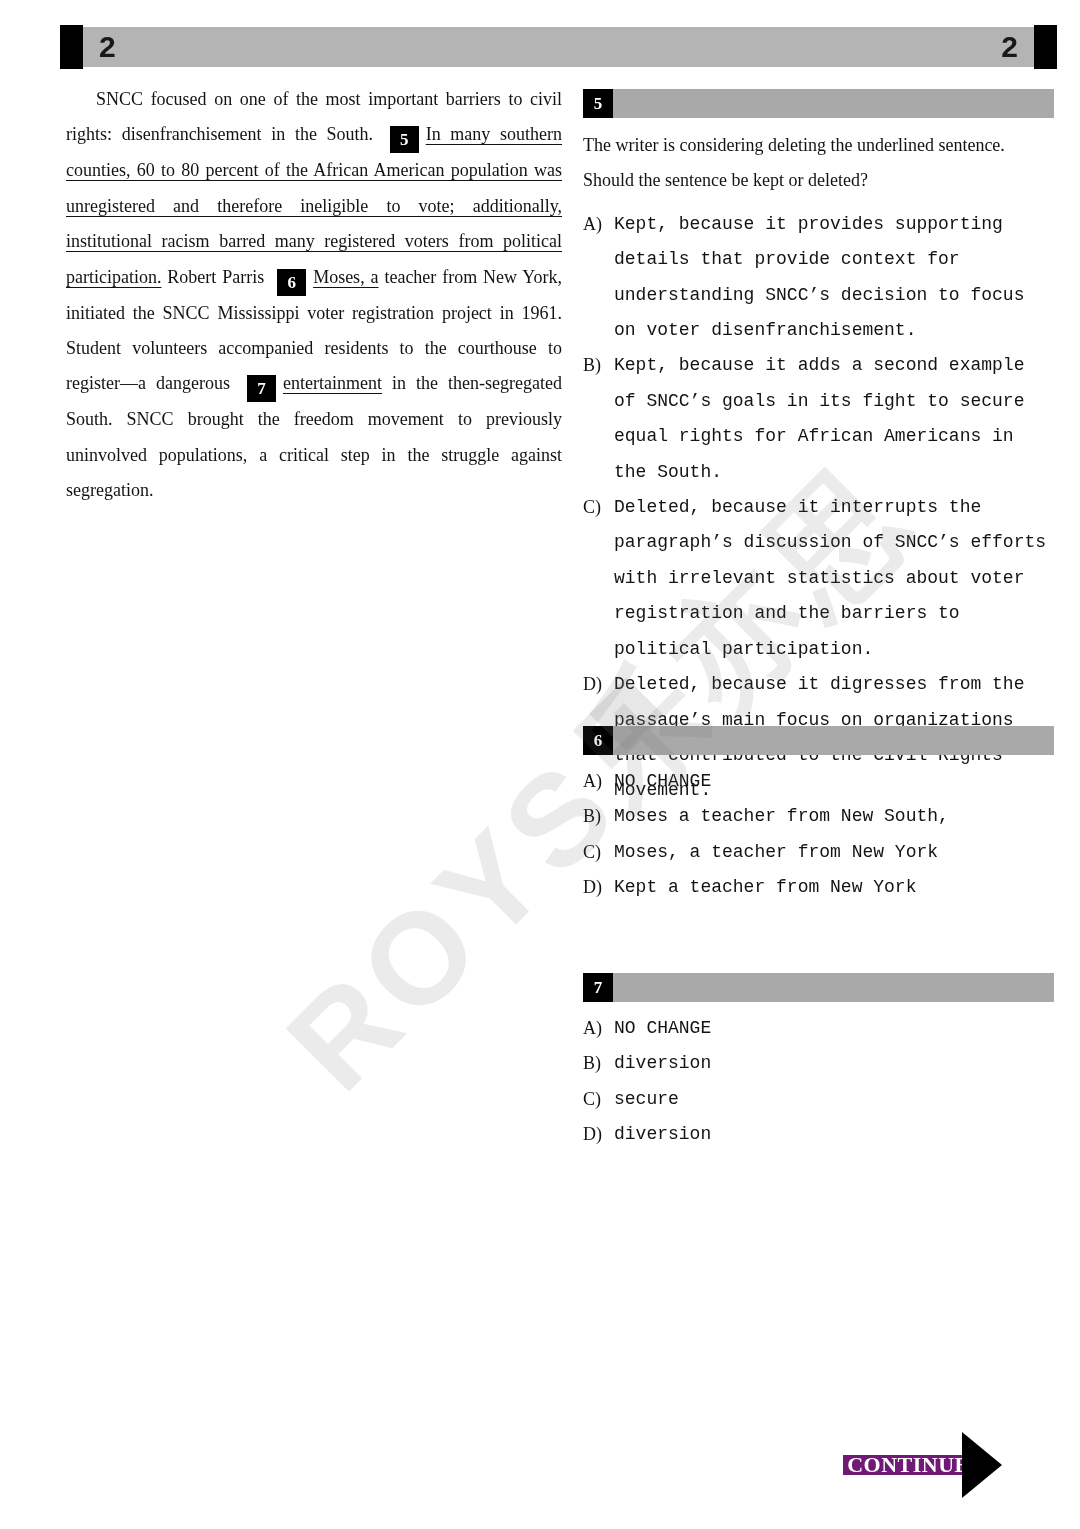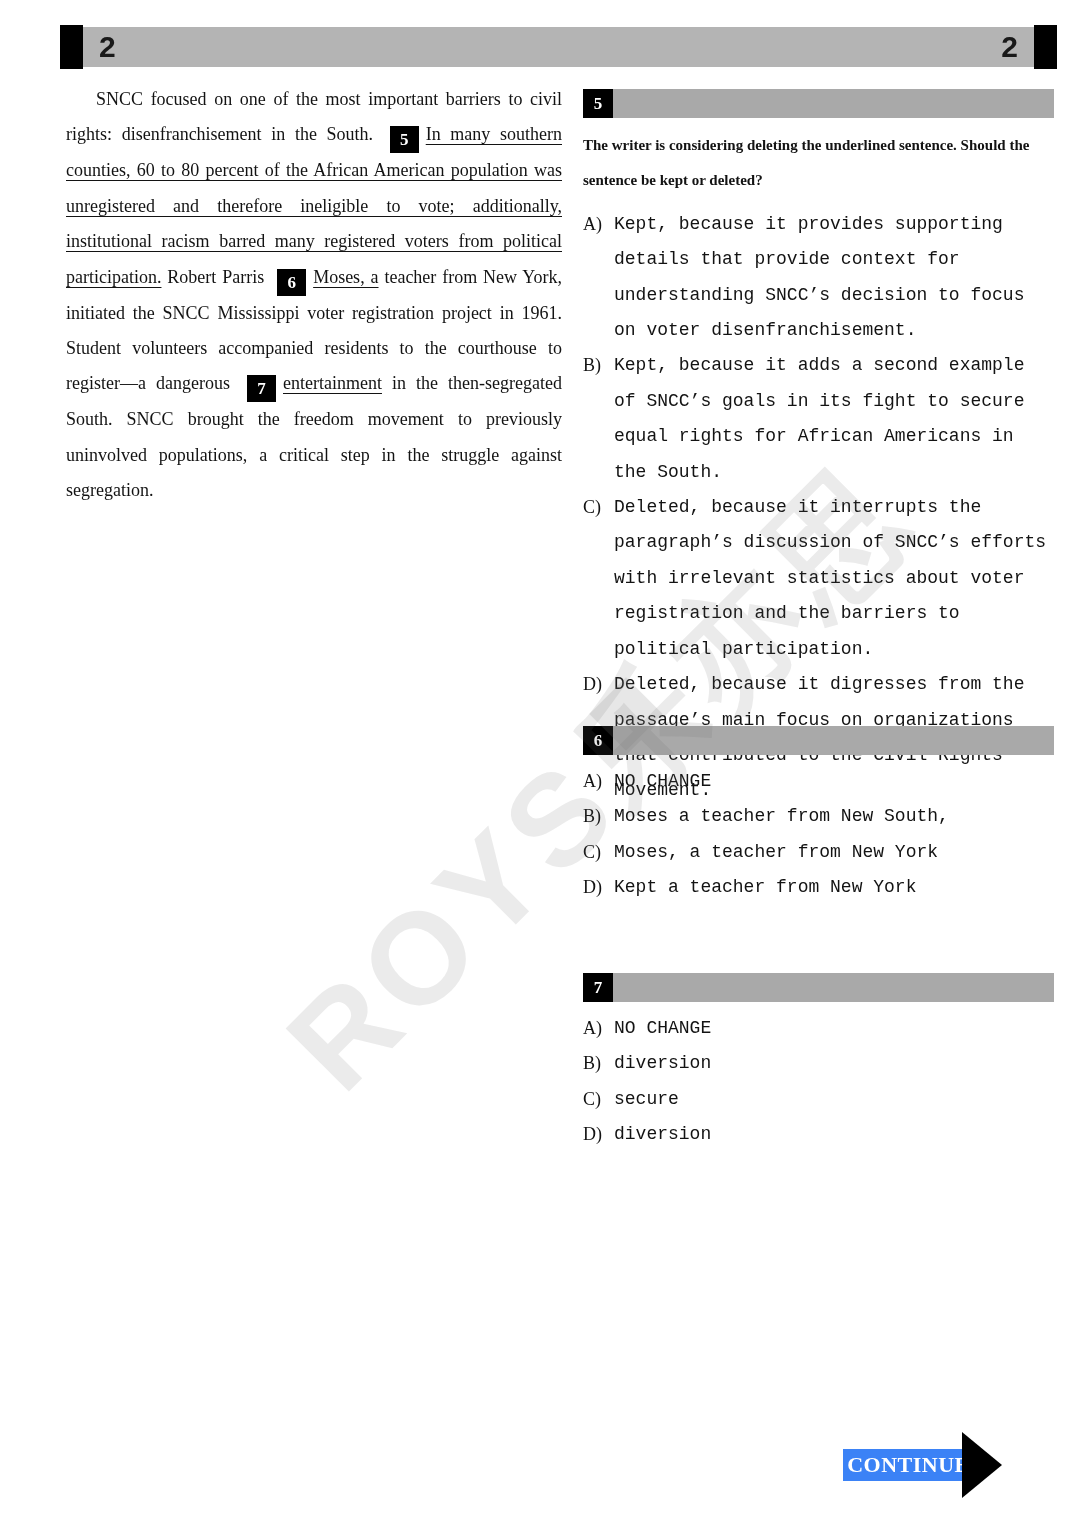--- a/index.html
+++ b/index.html
@@ -23,30 +23,30 @@
   .qmark{display:inline-block;text-indent:0;background:#000;color:#fff;width:29px;height:27px;
          line-height:27px;text-align:center;font-weight:bold;font-size:17px;margin:0 7px;
          vertical-align:-5px;}
 
   
   .question{position:absolute;left:583px;width:471px;}
   .q5{top:89px;} .q6{top:726px;} .q7{top:973px;}
   .qbar{height:29px;background:#a9a9a9;}
   .qnum{display:inline-block;width:30px;height:29px;background:#000;color:#fff;
         font-weight:bold;font-size:17px;line-height:29px;text-align:center;}
-  .stem{margin:10px 0 0 0;font-size:15px;line-height:35.4px;font-weight:bold;}
+  .stem{margin:10px 0 0 0;font-size:18px;line-height:35.4px;}
   .opts{margin-top:8px;}
   .q6 .opts,.q7 .opts{margin-top:9px;}
   .opt{display:flex;font-size:18px;line-height:35.4px;}
   .opt-label{flex:0 0 31px;}
   .opt-text{flex:1;font-family:Liberation Mono, monospace;}
 
   
   .continue{position:absolute;left:843px;top:1432px;display:flex;align-items:center;cursor:pointer;}
-  .continue-rect{background:#3b82f6;width:131px;height:32px;display:flex;align-items:center;justify-content:center;}
+  .continue-rect{background:#701a75;width:131px;height:20px;display:flex;align-items:center;justify-content:center;}
   .continue-label{color:#fff;font-weight:bold;font-size:22px;letter-spacing:0.5px;}
   .continue-arrow{width:0;height:0;border-left:40px solid #000;
                   border-top:33px solid transparent;border-bottom:33px solid transparent;
                   margin-left:-12px;}
 
   
   .watermark{position:absolute;left:250px;top:1005px;transform:rotate(-45deg);
              transform-origin:0 0;font-family:"Liberation Sans",sans-serif;font-weight:bold;
              font-size:130px;letter-spacing:8px;color:rgba(100,100,100,0.13);
              white-space:nowrap;z-index:3;pointer-events:none;}

